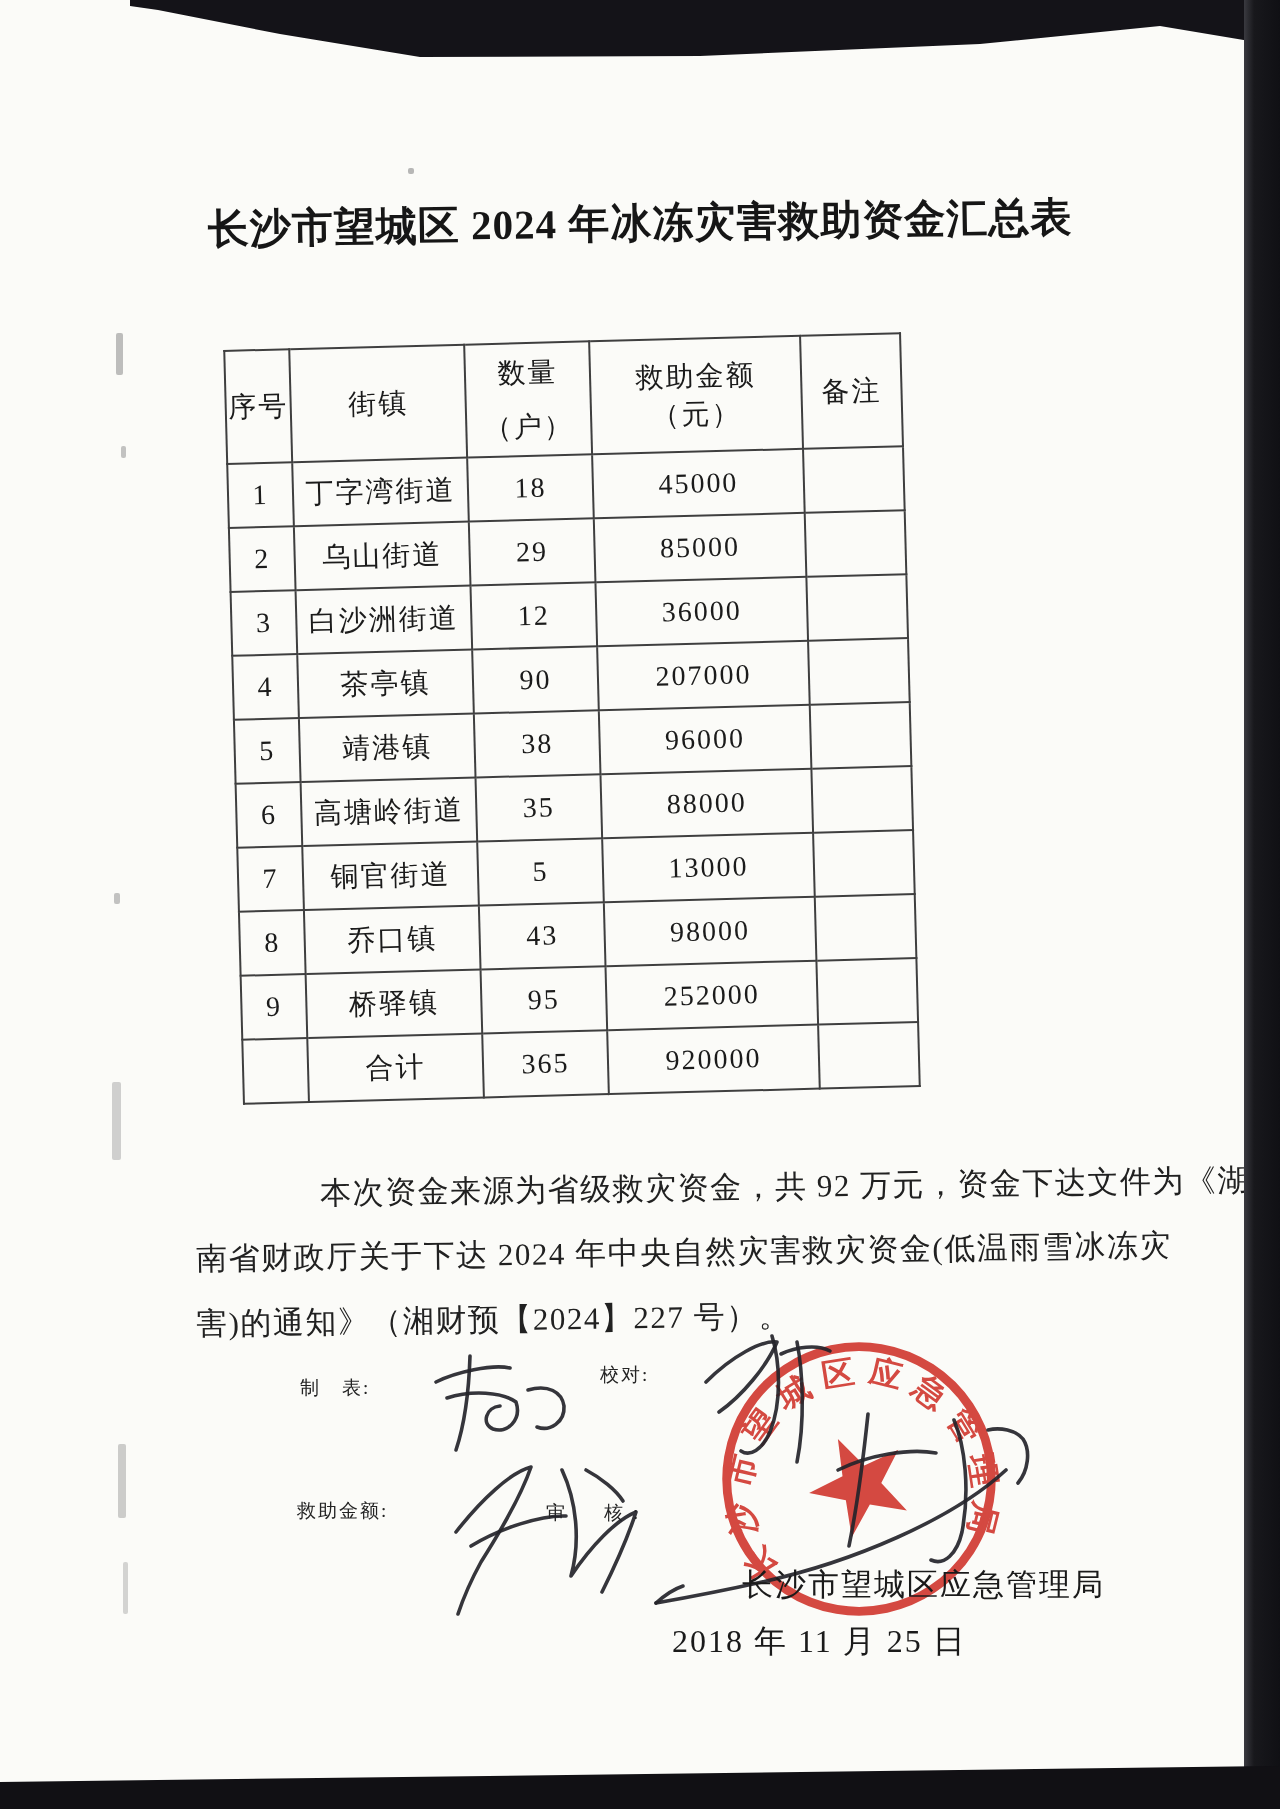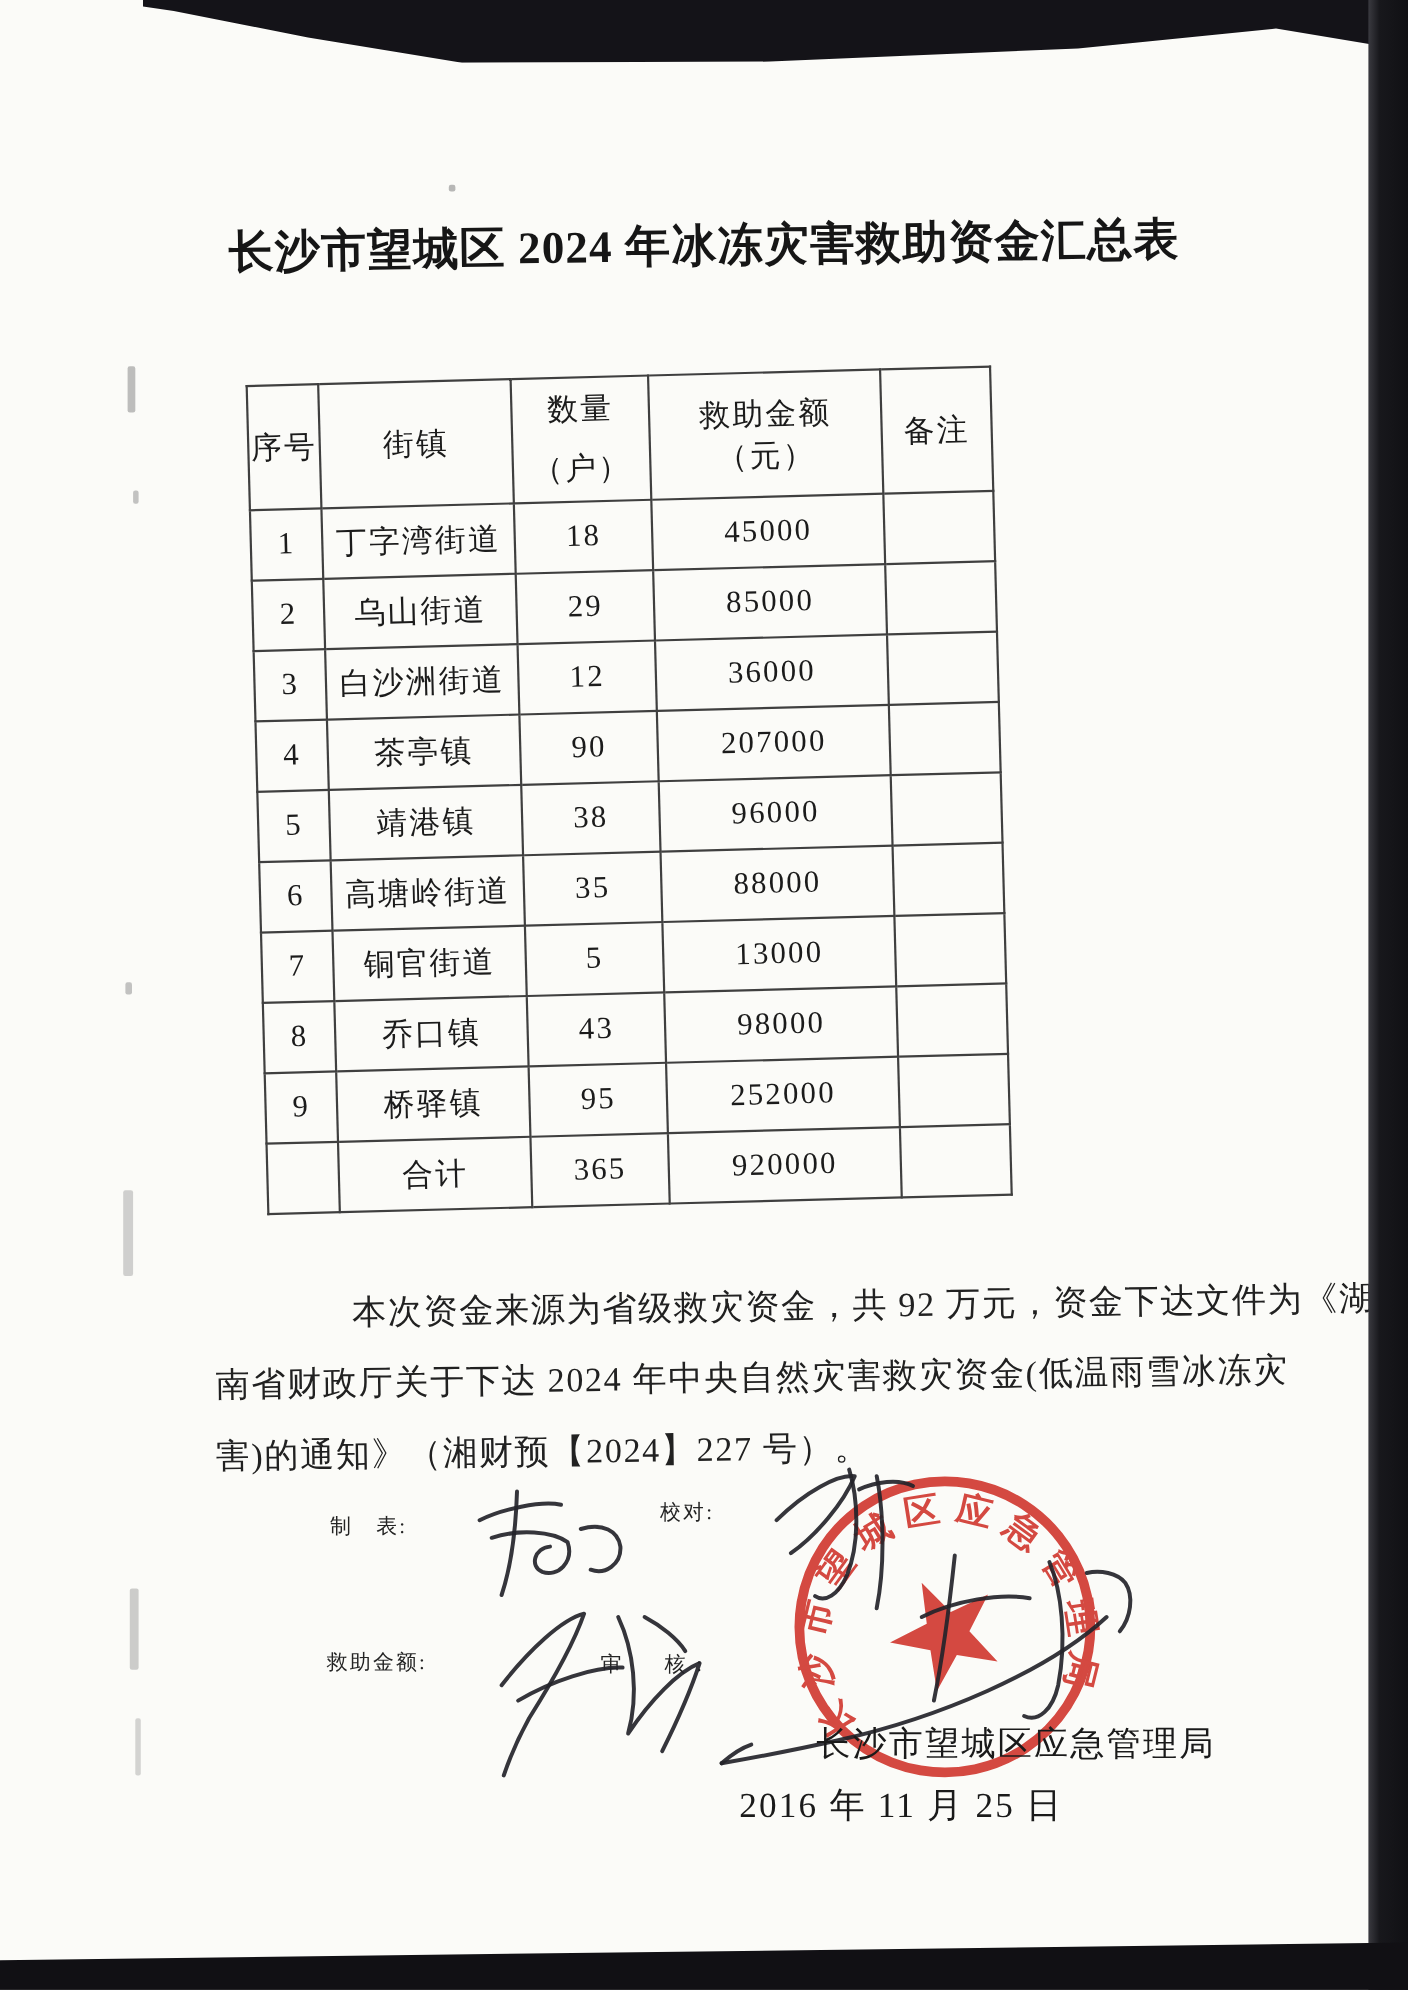--- a/index.html
+++ b/index.html
@@ -225,15 +225,15 @@
       <path d="M868,1414 C864,1452 858,1502 849,1546"></path>
       <path d="M838,1470 C868,1455 910,1448 936,1453"></path>
       <path d="M954,1420 C965,1446 970,1490 962,1532 C957,1554 944,1566 931,1560"></path>
       <path d="M988,1430 C1000,1427 1016,1430 1023,1439 C1031,1451 1028,1471 1018,1483"></path>
       <path d="M1006,1470 C952,1520 852,1562 762,1582 C722,1591 690,1597 656,1603"></path>
       <path d="M656,1603 C665,1595 674,1589 683,1586"></path>
     </g>
   </svg>
 
   <div class="footer-org">长沙市望城区应急管理局</div>
-  <div class="footer-date">2016 年 11 月 25 日</div>
+  <div class="footer-date">2018 年 11 月 25 日</div>
 
 </div>
 
 </body></html>

